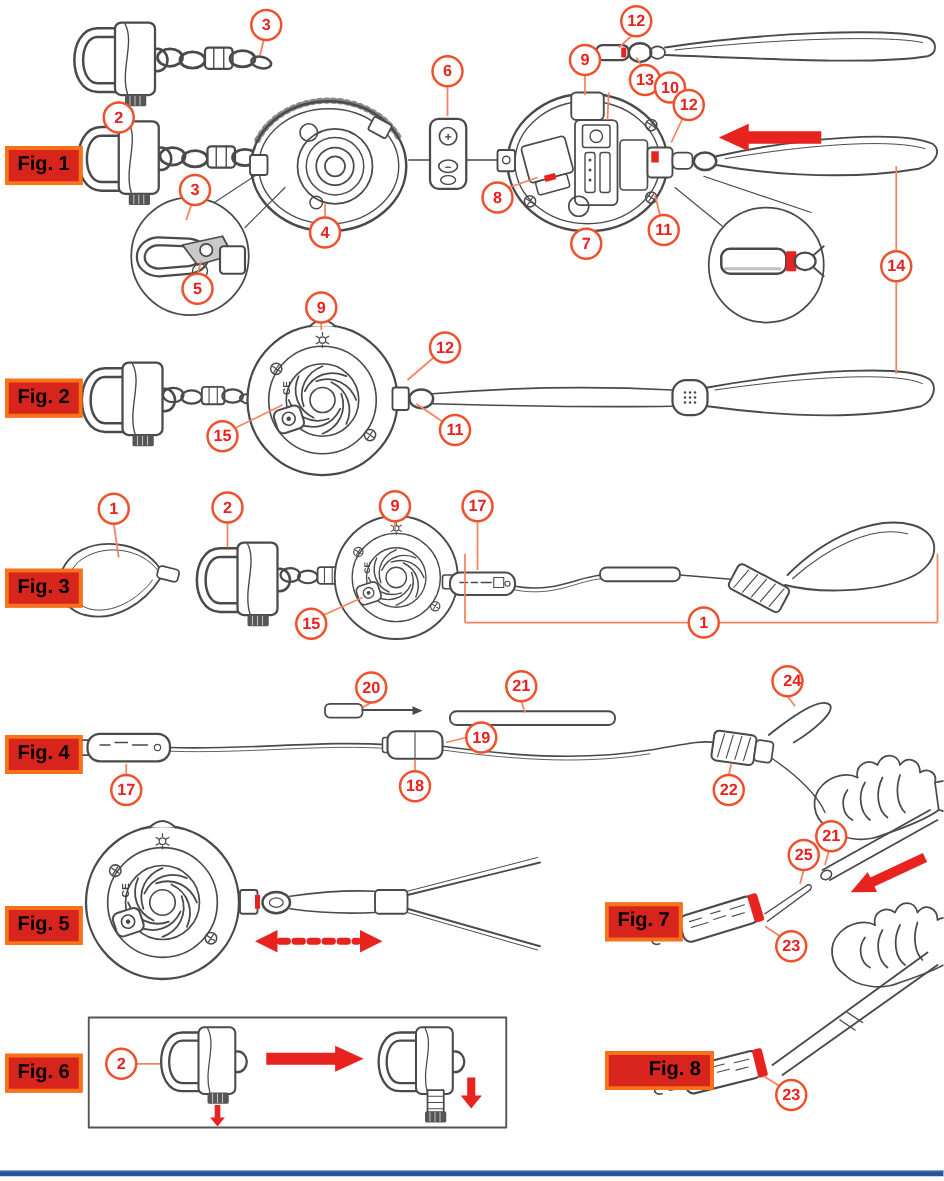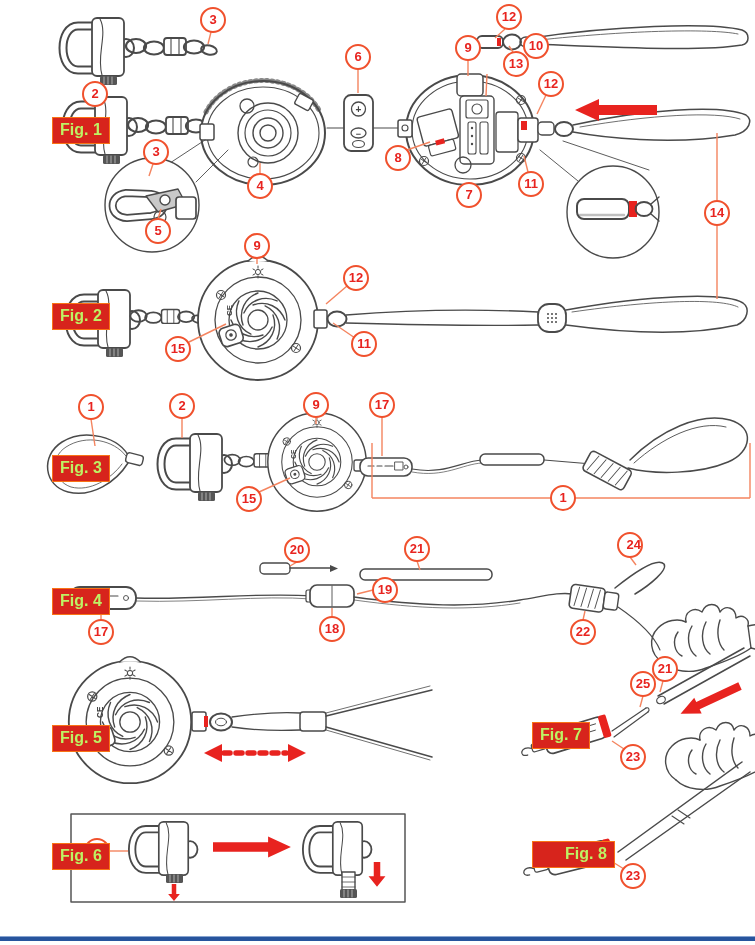--- a/index.html
+++ b/index.html
@@ -3,22 +3,22 @@
 <meta charset="utf-8">
 <style>
   html,body{margin:0;padding:0;background:#fff;}
   #page{position:relative;width:755px;height:945px;background:#fff;overflow:hidden;
         font-family:"Liberation Sans",sans-serif;}
   #art,#leader-overlay{position:absolute;left:0;top:0;}
   #leader-overlay line{stroke:var(--leader,#f4845f);stroke-width:1.4;}
   .callout{position:absolute;width:26px;height:26px;margin:-13px 0 0 -13px;box-sizing:border-box;
     border:2px solid var(--ring,#f0512d);border-radius:50%;background:#fff;
     color:var(--red,#e8231f);font:bold 13px/22px "Liberation Sans",sans-serif;text-align:center;z-index:5;}
-  .fig-label{position:absolute;background:var(--labelbg,#d7241c);color:#bef264;
-    font:bold 16px/1 "Liberation Sans",sans-serif;padding:4px 7px 5px;border:1px solid #f97316;z-index:6;margin-left:48px;}
+  .fig-label{position:absolute;background:var(--labelbg,#d7241c);color:#000000;
+    font:bold 16px/1 "Liberation Sans",sans-serif;padding:4px 7px 5px;border:3px solid #f97316;z-index:6;}
   #footer-rule{position:absolute;left:0;top:936px;width:755px;height:4px;
     background:var(--blue,#27549d);border-top:1px solid #87a4d0;}
   svg{display:block;}
 </style>
 </head>
 <body>
 
 <div id="page">
 
   <svg id="art" width="755" height="945" viewBox="0 0 755 945" stroke="#4a4a4a" fill="none" stroke-linecap="round" stroke-linejoin="round">
@@ -388,21 +388,21 @@
       <line x1="624" y1="869" x2="611" y2="861"></line>
     </svg>
 
   <div id="callout-layer">
       <div class="callout" style="left: 213px; top: 20px;">3</div>
       <div class="callout" style="left: 95px; top: 94px;">2</div>
       <div class="callout" style="left: 358px; top: 57px;">6</div>
       <div class="callout" style="left: 509px; top: 17px;">12</div>
       <div class="callout" style="left: 516px; top: 64px;">13</div>
       <div class="callout" style="left: 468px; top: 48px;">9</div>
-      <div class="callout" style="left: 487px; top: 46px; margin-left: 36px;">10</div>
+      <div class="callout" style="left: 487px; top: 70px; margin-left: 36px;">10</div>
       <div class="callout" style="left: 551px; top: 84px;">12</div>
       <div class="callout" style="left: 398px; top: 158px;">8</div>
       <div class="callout" style="left: 469px; top: 195px;">7</div>
       <div class="callout" style="left: 531px; top: 184px;">11</div>
       <div class="callout" style="left: 717px; top: 213px;">14</div>
       <div class="callout" style="left: 156px; top: 152px;">3</div>
       <div class="callout" style="left: 158px; top: 231px;">5</div>
       <div class="callout" style="left: 260px; top: 186px;">4</div>
       <div class="callout" style="left: 257px; top: 246px;">9</div>
       <div class="callout" style="left: 356px; top: 278px;">12</div>

